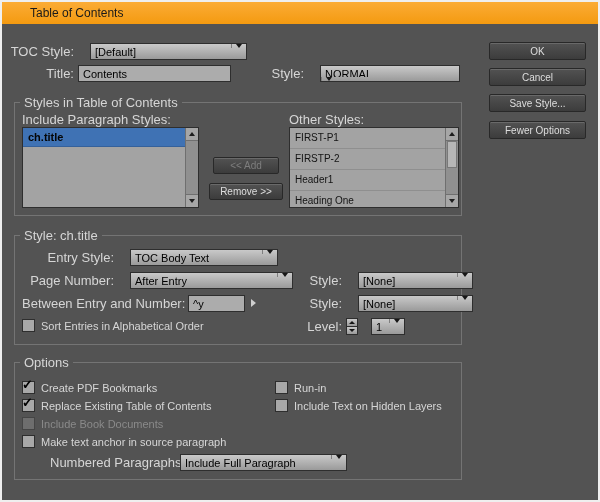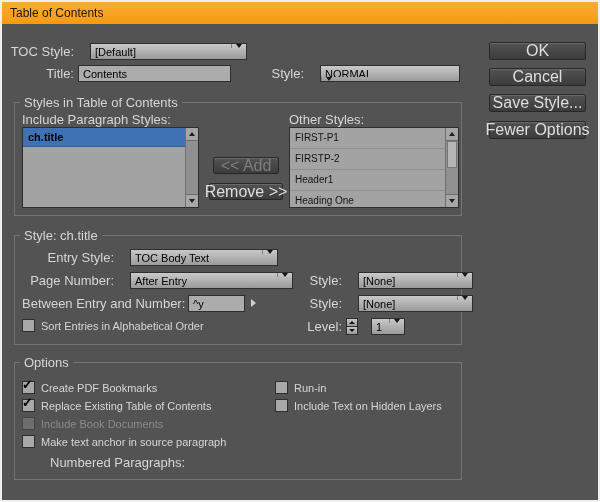--- a/index.html
+++ b/index.html
@@ -1,27 +1,27 @@
 <!DOCTYPE html>
 <html><head>
 <meta charset="utf-8">
 <style>
   html,body{margin:0;padding:0;}
   body{width:600px;height:502px;font-family:"Liberation Sans",sans-serif;background:#ffffff;}
   .window{position:relative;width:600px;height:502px;background:#535353;border:2px solid #EFEFEF;box-sizing:border-box;overflow:hidden;}
   .titlebar{position:absolute;left:0;top:0;right:0;height:22px;background:linear-gradient(#FBAC36,#F49A10);display:flex;align-items:center;padding-left:8px;}
-  .titlebar span{font-size:12px;color:#1A1A1A;}
+  .titlebar span{font-size:12px;color:#1A1A1A;margin-left:20px;}
   .lbl{position:absolute;font-size:13px;color:#D6D6D6;height:17px;line-height:17px;white-space:nowrap;}
   .lbl.r{text-align:right;}
   .dropdown{position:absolute;height:17px;background:linear-gradient(#C9C9C9,#9A9A9A);border:1px solid #2E2E2E;display:flex;align-items:flex-start;box-sizing:border-box;cursor:default;margin-left:12px;}
   .dd-value{flex:1;font-size:11px;color:#000;padding:1px 0 0 4px;line-height:14px;white-space:nowrap;overflow:hidden;}
   .dd-arrow{width:14px;border-left:1px solid #7E7E7E;display:flex;align-items:center;justify-content:center;flex:none;}
   .dd-arrow::after{content:"";border-left:3px solid transparent;border-right:3px solid transparent;border-top:4px solid #161616;}
   .textinput{position:absolute;height:17px;background:#ACACAC;border:1px solid #2E2E2E;font-size:11px;color:#000;padding:0 4px;box-sizing:border-box;font-family:"Liberation Sans",sans-serif;outline:none;}
-  .btn{position:absolute;height:18px;background:linear-gradient(#525252,#3C3C3C);border:1px solid #282828;border-radius:2px;box-shadow:inset 0 1px 0 rgba(255,255,255,.14);color:#DEDEDE;font-size:16px;display:flex;align-items:center;justify-content:center;cursor:default;box-sizing:border-box;white-space:nowrap;}
+  .btn{position:absolute;height:18px;background:linear-gradient(#525252,#3C3C3C);border:1px solid #282828;border-radius:2px;box-shadow:inset 0 1px 0 rgba(255,255,255,.14);color:#DEDEDE;font-size:10px;display:flex;align-items:center;justify-content:center;cursor:default;box-sizing:border-box;white-space:nowrap;}
   .btn.disabled{color:#7E7E7E;}
   .group{position:absolute;border:1px solid #747474;box-sizing:border-box;}
   .legend{position:absolute;font-size:13px;color:#D6D6D6;background:#535353;padding:0 4px;height:13px;line-height:13px;white-space:nowrap;}
   .listbox{position:absolute;background:#A3A3A3;border:1px solid #2E2E2E;box-sizing:border-box;}
   .list-items{position:absolute;left:0;top:0;bottom:0;right:12px;overflow:hidden;}
   .list-item{height:20px;line-height:20px;font-size:10px;color:#141414;padding-left:5px;border-bottom:1px solid #8F8F8F;white-space:nowrap;}
   .list-item.selected{height:18px;line-height:18px;font-size:11px;font-weight:bold;background:#3F72B4;border-bottom:1px solid #35619B;color:#050505;}
   .scrollbar{position:absolute;top:0;bottom:0;right:0;width:12px;background:#909090;border-left:1px solid #6F6F6F;}
   .sb-btn{position:absolute;left:0;width:12px;height:12px;background:#A6A6A6;display:flex;align-items:center;justify-content:center;}
   .sb-btn.up{top:0;border-bottom:1px solid #6F6F6F;}
@@ -176,14 +176,18 @@
     <span class="checkbox disabled"></span>
     <span class="cblabel">Include Book Documents</span>
   </div>
 
   <div class="cbrow" style="left:20px;top:433px;">
     <span class="checkbox"></span>
     <span class="cblabel">Make text anchor in source paragraph</span>
   </div>
 
   <div class="lbl" style="left:48px;top:452px;">Numbered Paragraphs:</div>
+  <div class="dropdown" style="left:166px;top:452px;width:167px;">
+    <span class="dd-value">Include Full Paragraph</span>
+    <span class="dd-arrow"></span>
+  </div>
 
 </div>
 
 </body></html>

